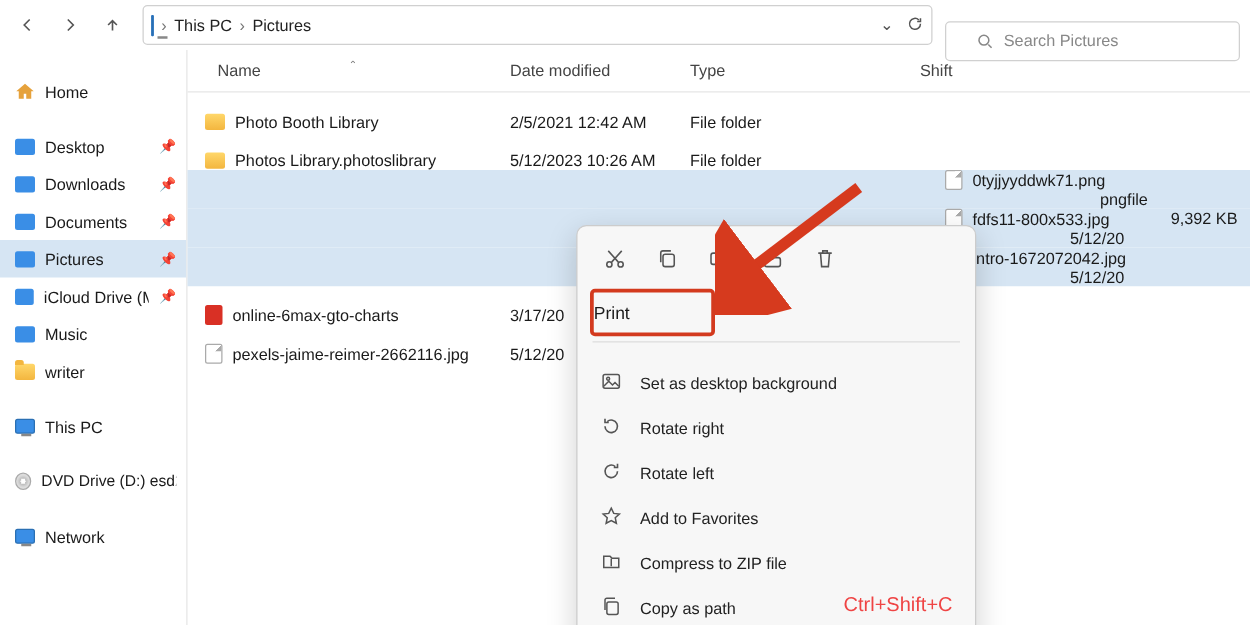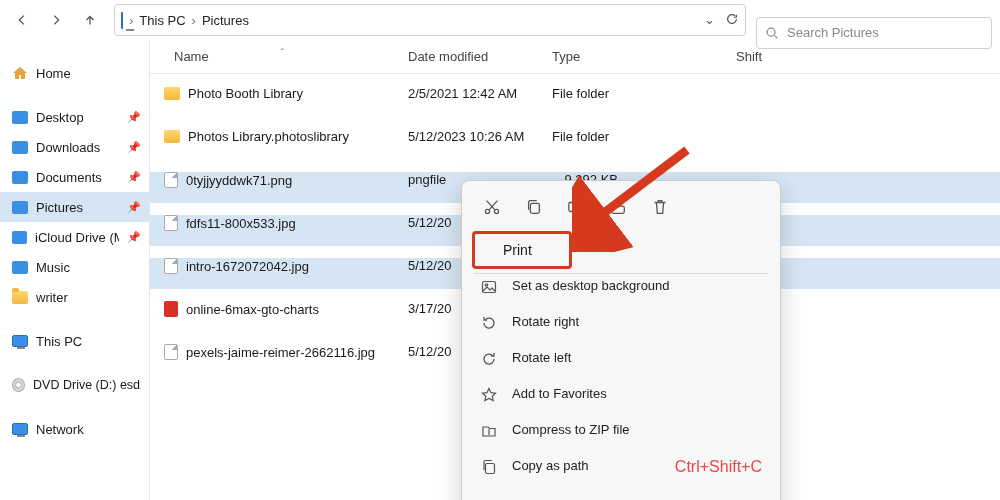--- a/index.html
+++ b/index.html
@@ -6,21 +6,21 @@
   body { width: 1000px; height: 500px; background: #ffffff; overflow: hidden; font-size: 13px; color: #1a1a1a; position: relative; }
 
   
   .nav { display: flex; align-items: center; height: 40px; padding: 4px 8px; gap: 6px; }
   .nav-btn { width: 28px; height: 28px; display: flex; align-items: center; justify-content: center; border-radius: 3px; color: #555; }
   .nav-btn svg { width: 14px; height: 14px; stroke: #555; }
   .addr { flex: 1; height: 32px; border: 1px solid #d0d0d0; border-radius: 4px; display: flex; align-items: center; padding: 0 6px; gap: 6px; margin: 0 4px; }
   .addr .crumb { color: #222; }
   .addr .sep { color: #777; }
   .addr-tail { margin-left: auto; display: flex; gap: 10px; }
-  .search { width: 236px; height: 32px; border: 1px solid #d0d0d0; border-radius: 4px; display: flex; align-items: center; padding: 0 8px; color: #888; gap: 8px; margin-top: 25px; }
+  .search { width: 236px; height: 32px; border: 1px solid #d0d0d0; border-radius: 4px; display: flex; align-items: center; padding: 0 24px; color: #888; gap: 8px; margin-top: 25px; }
 
   
   .body { display: flex; height: calc(100% - 40px); }
 
   
   .sidebar { width: 150px; border-right: 1px solid #e6e6e6; padding-top: 18px; }
   .s-item { display: flex; align-items: center; height: 30px; padding: 0 8px 0 12px; gap: 8px; font-size: 13px; }
   .s-item.active { background: #d6e5f3; }
   .s-item .pin { margin-left: auto; color: #7a7a7a; font-size: 11px; }
   .s-sep { height: 14px; }
@@ -33,37 +33,37 @@
   .ic-dvd { width: 14px; height: 14px; border-radius: 50%; background: radial-gradient(circle,#fff 25%,#bbb 26%,#ddd 60%); border: 1px solid #aaa; }
 
   
   .files { flex: 1; position: relative; }
   .cols { display: flex; height: 34px; border-bottom: 1px solid #e6e6e6; color: #444; align-items: center; }
   .c-name { width: 258px; padding-left: 24px; position: relative; }
   .c-name .sort { position: absolute; top: -2px; left: 50%; font-size: 8px; color: #777; }
   .c-date { width: 144px; }
   .c-type { width: 120px; }
   .c-size { width: 100px; text-align: right; padding-right: 10px; }
-  .row { display: flex; height: 31px; align-items: flex-start; margin-top: 12px; }
-  .row.sel { background: #d6e5f3; }
+  .row { display: flex; height: 31px; align-items: flex-end; }
+  .row.sel { background: #d6e5f3; flex-direction: column; }
   .row .c-name { display: flex; align-items: center; gap: 8px; padding-left: 14px; }
   .ic-png { width: 14px; height: 16px; border: 1px solid #aaa; border-radius: 2px; background: #fff; position: relative; }
   .ic-png::after { content: ""; position: absolute; top: 0; right: 0; width: 5px; height: 5px; background: linear-gradient(135deg,#fff 49%,#aaa 50%); }
   .ic-pdf { width: 14px; height: 16px; background: #d93025; border-radius: 2px; }
   .ic-fold { width: 16px; height: 13px; background: linear-gradient(#ffd76a,#f3b63f); border-radius: 2px; }
 
   
   .ctx { position: absolute; left: 461px; top: 180px; width: 320px; background: #f7f7f7; border: 1px solid #ccc; border-radius: 8px; box-shadow: 0 8px 24px rgba(0,0,0,0.18); padding: 6px 6px 8px; }
   .ctx-top { display: flex; gap: 14px; padding: 6px 10px 10px; }
   .ctx-top .ic { width: 28px; height: 28px; display: flex; align-items: center; justify-content: center; color: #555; }
-  .ctx-item { display: flex; align-items: flex-start; height: 36px; padding: 0 12px; border-radius: 4px; gap: 14px; color: #222; }
+  .ctx-item { display: flex; align-items: flex-end; height: 36px; padding: 0 12px; border-radius: 4px; gap: 14px; color: #222; }
   .ctx-item .short { margin-left: auto; color: #ef4444; font-size: 16px; }
   .ctx-item .mi { width: 18px; height: 18px; display: flex; align-items: center; justify-content: center; color: #4a4a4a; }
   .ctx-sep { height: 1px; background: #ddd; margin: 4px 6px; }
-  .print-box { border: 3px solid #d33a1e; border-radius: 4px; margin: 0px 4px 4px; width: 100px; display: flex; align-items: center; height: 38px; padding-left: 28px; font-size: 14px; }
+  .print-box { border: 3px solid #d33a1e; border-radius: 4px; margin: 0px 4px 4px; width: 100px; display: flex; align-items: center; height: 38px; font-size: 14px; }
 
   
   .arrow { position: absolute; left: 572px; top: 142px; pointer-events: none; }
 </style>
 </head>
 <body>
 
 <div class="nav">
   <div class="nav-btn">
       <svg viewBox="0 0 16 16" fill="none" stroke="currentColor" stroke-width="1.5">

